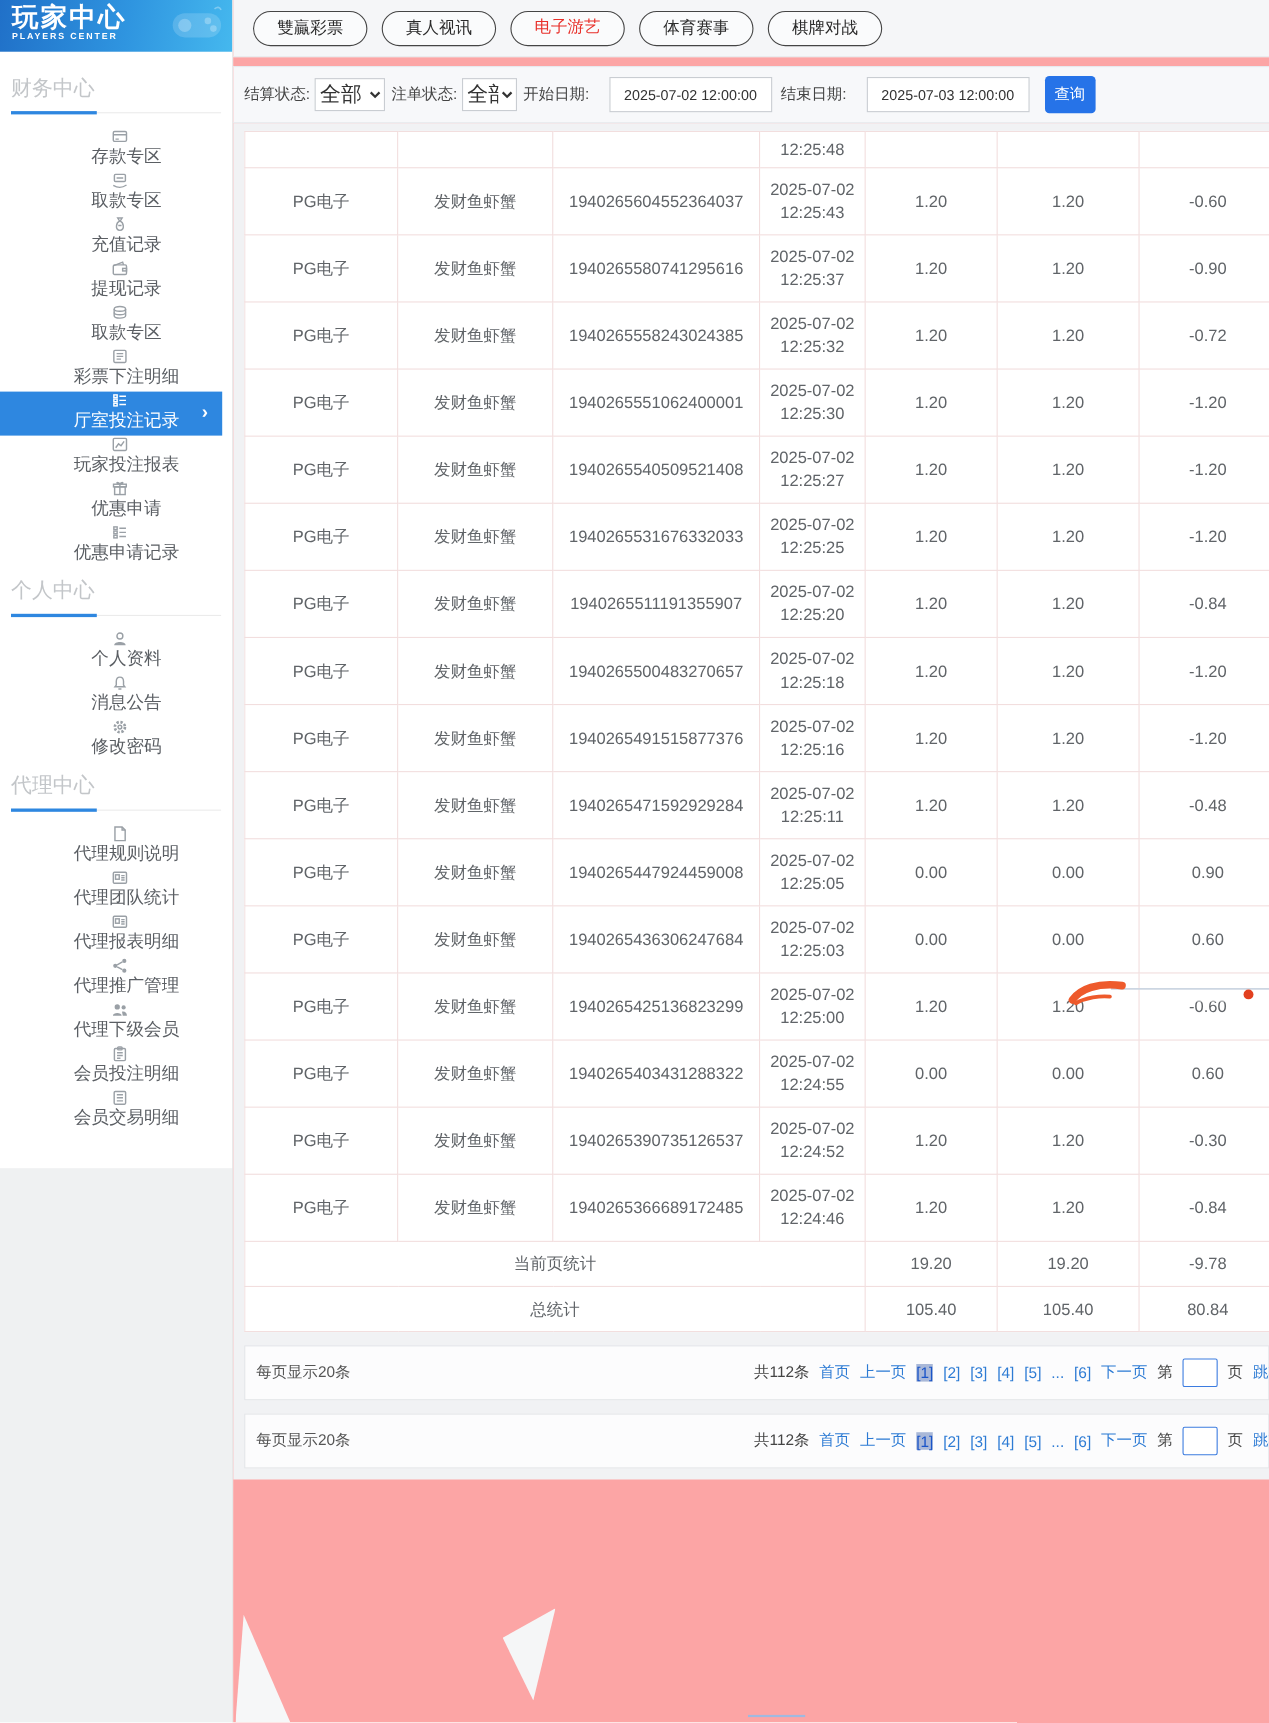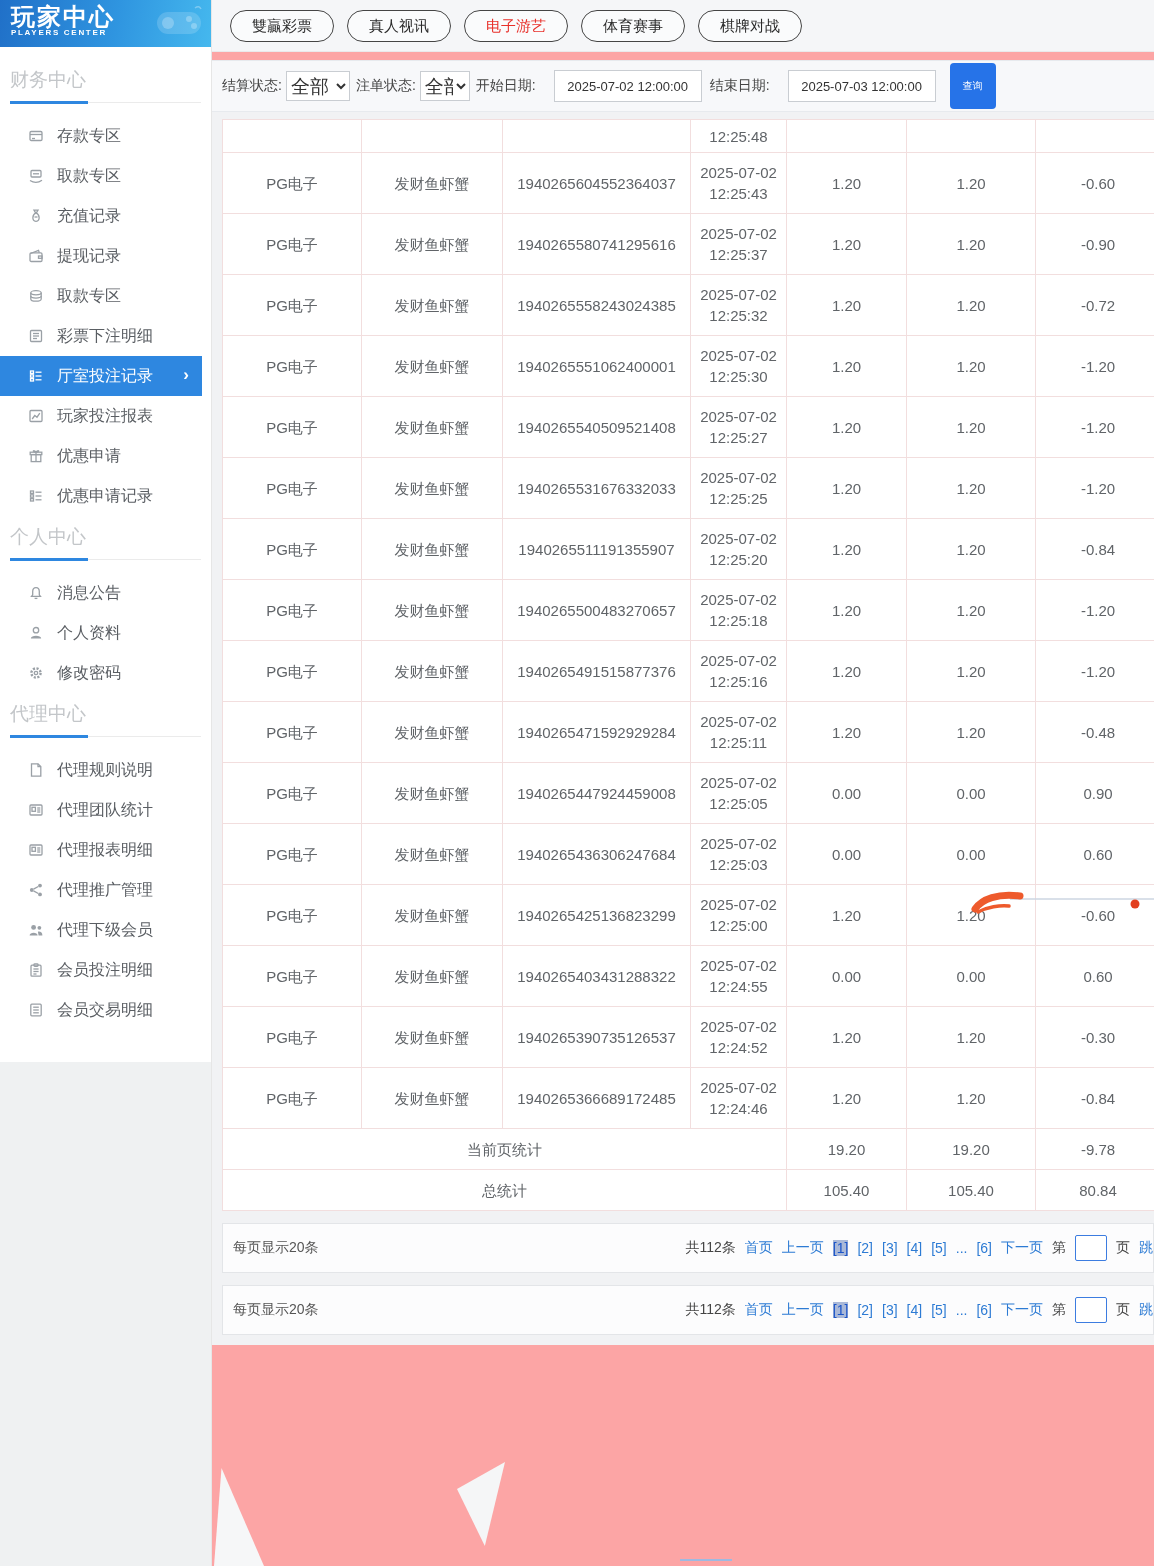--- a/index.html
+++ b/index.html
@@ -14,41 +14,41 @@
   .side-head{height:47px;background:linear-gradient(100deg,#2070c8 0%,#2f95e0 55%,#45b8ee 100%);
     position:relative;color:#fff;padding:5px 0 0 11px;box-sizing:border-box;overflow:hidden;}
   .side-title{font-size:24px;font-weight:bold;letter-spacing:2px;line-height:23px;}
   .side-sub{font-size:8px;font-weight:bold;letter-spacing:1.7px;}
   .gamepad{position:absolute;right:8px;top:4px;opacity:.9;}
   .sidebar-content{background:#fff;padding:12px 0 32px 0;}
   .section-title{margin:8px 10px 0 10px;font-size:19px;color:#c3c6c9;}
   .rule{margin:9px 10px 13px 10px;border-top:1px solid #ebebeb;position:relative;}
   .rule::before{content:"";position:absolute;left:0;top:-2px;width:78px;height:3px;background:#2e87e0;}
   .side-item{display:flex;align-items:center;height:40px;width:202px;box-sizing:border-box;
-    padding-left:28px;color:#5a5e63;font-size:16px;cursor:pointer;position:relative;}
+    padding-left:28px;color:#5a5e63;font-size:16px;cursor:pointer;position:relative;flex-direction:column;}
   .side-item .icn{width:16px;height:16px;margin-right:13px;color:#9aa0a6;display:flex;flex:0 0 16px;}
   .side-item .icn svg{width:16px;height:16px;}
   .side-item.active{background:#2e87e0;color:#fff;}
   .side-item.active .icn{color:#fff;}
   .chev{position:absolute;right:13px;top:9px;font-size:17px;color:#fff;font-weight:bold;}
   
   .main{position:absolute;left:212px;top:0;width:942px;height:1566px;background:#fca5a5;overflow:hidden;}
   .tabstrip{height:52px;background:#f5f6f8;border-bottom:1px solid #e9eaec;
     display:flex;align-items:center;padding-left:18px;gap:13px;box-sizing:border-box;}
   .pill{height:32px;line-height:29px;padding:0 21px;border:1.5px solid #454545;border-radius:17px;
     font-size:15px;color:#2b2b2b;background:#fafbfc;box-sizing:border-box;cursor:pointer;white-space:nowrap;}
-  .pill.active{color:#e8302a;}
+  .pill.active{color:#e8302a;font-family:Liberation Serif, serif;}
   .filterbar{margin-top:8px;height:52px;background:#f7f8fa;border-top:1px solid #e7eaee;border-bottom:1px solid #e7eaee;
     display:flex;align-items:center;padding-left:10px;font-size:14px;color:#4a4e54;box-sizing:border-box;}
   .filter-select{height:30px;border:1px solid #c9cdd2;background:#fff;font-size:19px;color:#333;
     margin:0 6px 0 4px;font-family:inherit;}
   .date-input{width:142px;height:28px;border:1px solid #c9cdd2;text-align:center;font-size:13px;color:#333;
     margin:0 8px 0 18px;font-family:Liberation Sans, sans-serif;background:#fff;}
-  .search-btn{width:46px;height:46px;background:#2673e8;color:#fff;border:none;border-radius:4px;
-    font-size:10px;margin-left:6px;cursor:pointer;font-family:inherit;}
+  .search-btn{width:46px;height:34px;background:#2673e8;color:#fff;border:none;border-radius:4px;
+    font-size:14px;margin-left:6px;cursor:pointer;font-family:inherit;}
   .content{background:#f1f2f4;padding:7px 0 10px 10px;}
   .table-wrap{width:932px;overflow:hidden;background:#fff;}
   table.bets{width:938px;border-collapse:collapse;table-layout:fixed;font-size:15px;color:#606468;}
   table.bets td{border:1px solid #f2dede;text-align:center;padding:0;line-height:21px;}
   tr.partial td{height:32px;}
   tr.datarow td{height:60px;}
   tr.sumrow td{height:40px;font-size:15px;}
   
   .pagebar{width:932px;box-sizing:border-box;height:50px;margin-top:12px;background:#fcfcfd;
     border:1px solid #e3e5e8;display:flex;align-items:center;justify-content:space-between;
@@ -196,34 +196,34 @@
           </span>
           <span>优惠申请记录</span>
         </div>
       </div>
       <div>
         <div class="section-title">个人中心</div>
         <div class="rule"></div>
         <div class="side-item">
           <span class="icn">
             <svg viewBox="0 0 16 16" fill="none" stroke="currentColor" stroke-width="1.3">
+              <circle cx="8" cy="5.2" r="2.7"></circle>
+              <path d="M2.8,13.6 C2.8,9.8 13.2,9.8 13.2,13.6 Z" fill="currentColor" stroke="none"></path>
+            </svg>
+          </span>
+          <span>个人资料</span>
+        </div>
+        <div class="side-item">
+          <span class="icn">
+            <svg viewBox="0 0 16 16" fill="none" stroke="currentColor" stroke-width="1.3">
               <path d="M8,2.6 C5.8,2.6 4.7,4.4 4.7,6.6 V9.8 L3.5,11.4 H12.5 L11.3,9.8 V6.6 C11.3,4.4 10.2,2.6 8,2.6 Z"></path>
               <line x1="6.6" y1="13.4" x2="9.4" y2="13.4"></line>
             </svg>
           </span>
           <span>消息公告</span>
-        </div>
-        <div class="side-item">
-          <span class="icn">
-            <svg viewBox="0 0 16 16" fill="none" stroke="currentColor" stroke-width="1.3">
-              <circle cx="8" cy="5.2" r="2.7"></circle>
-              <path d="M2.8,13.6 C2.8,9.8 13.2,9.8 13.2,13.6 Z" fill="currentColor" stroke="none"></path>
-            </svg>
-          </span>
-          <span>个人资料</span>
         </div>
         <div class="side-item">
           <span class="icn">
             <svg viewBox="0 0 16 16" fill="none" stroke="currentColor" stroke-width="1.3">
               <circle cx="8" cy="8" r="4.6" stroke-dasharray="2.1 1.5" stroke-width="2.4"></circle>
               <circle cx="8" cy="8" r="1.7"></circle>
             </svg>
           </span>
           <span>修改密码</span>
         </div>

